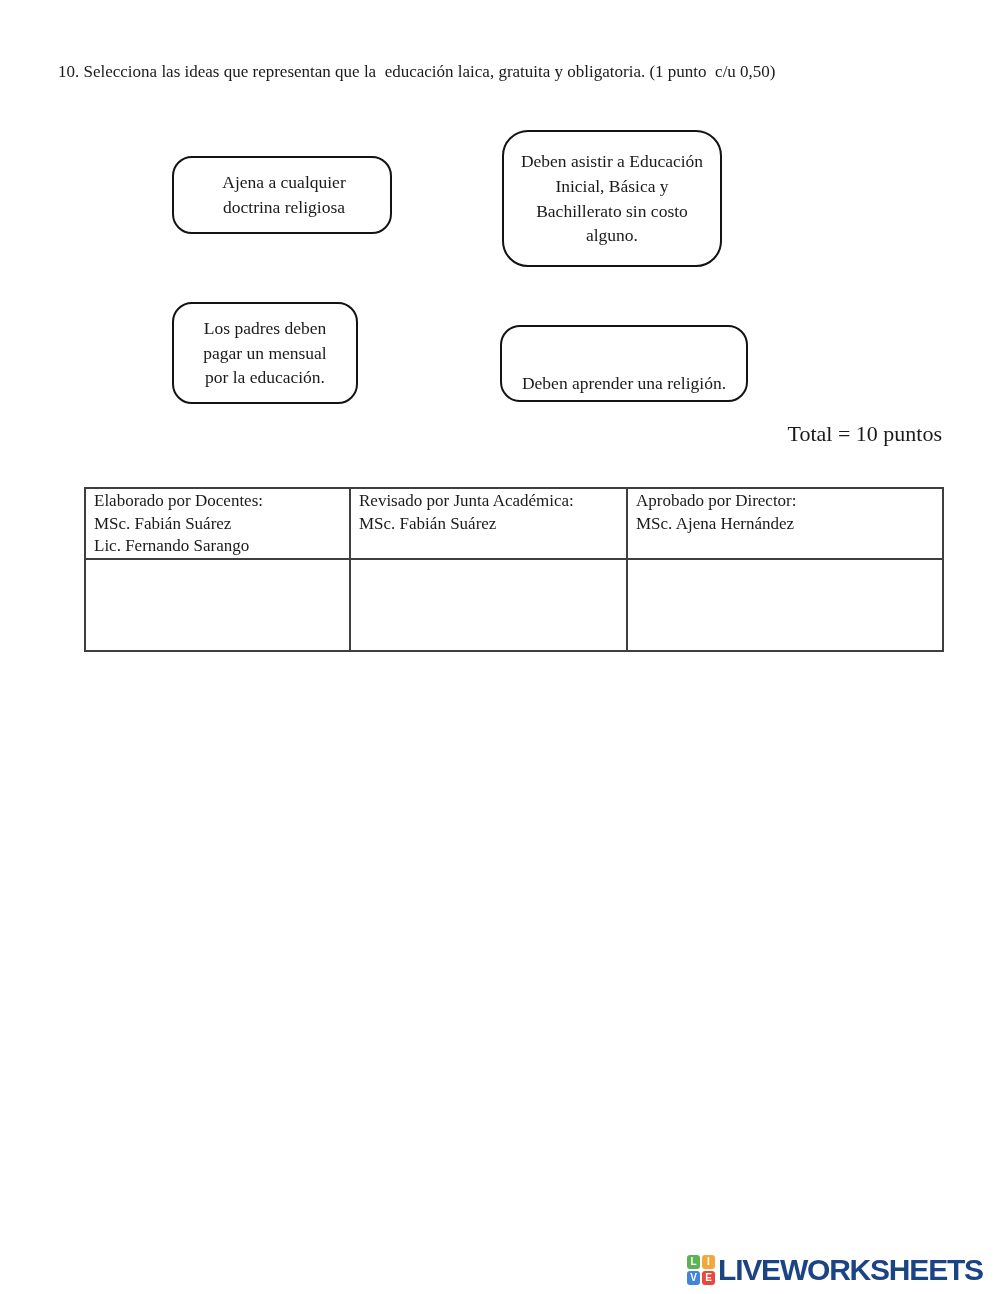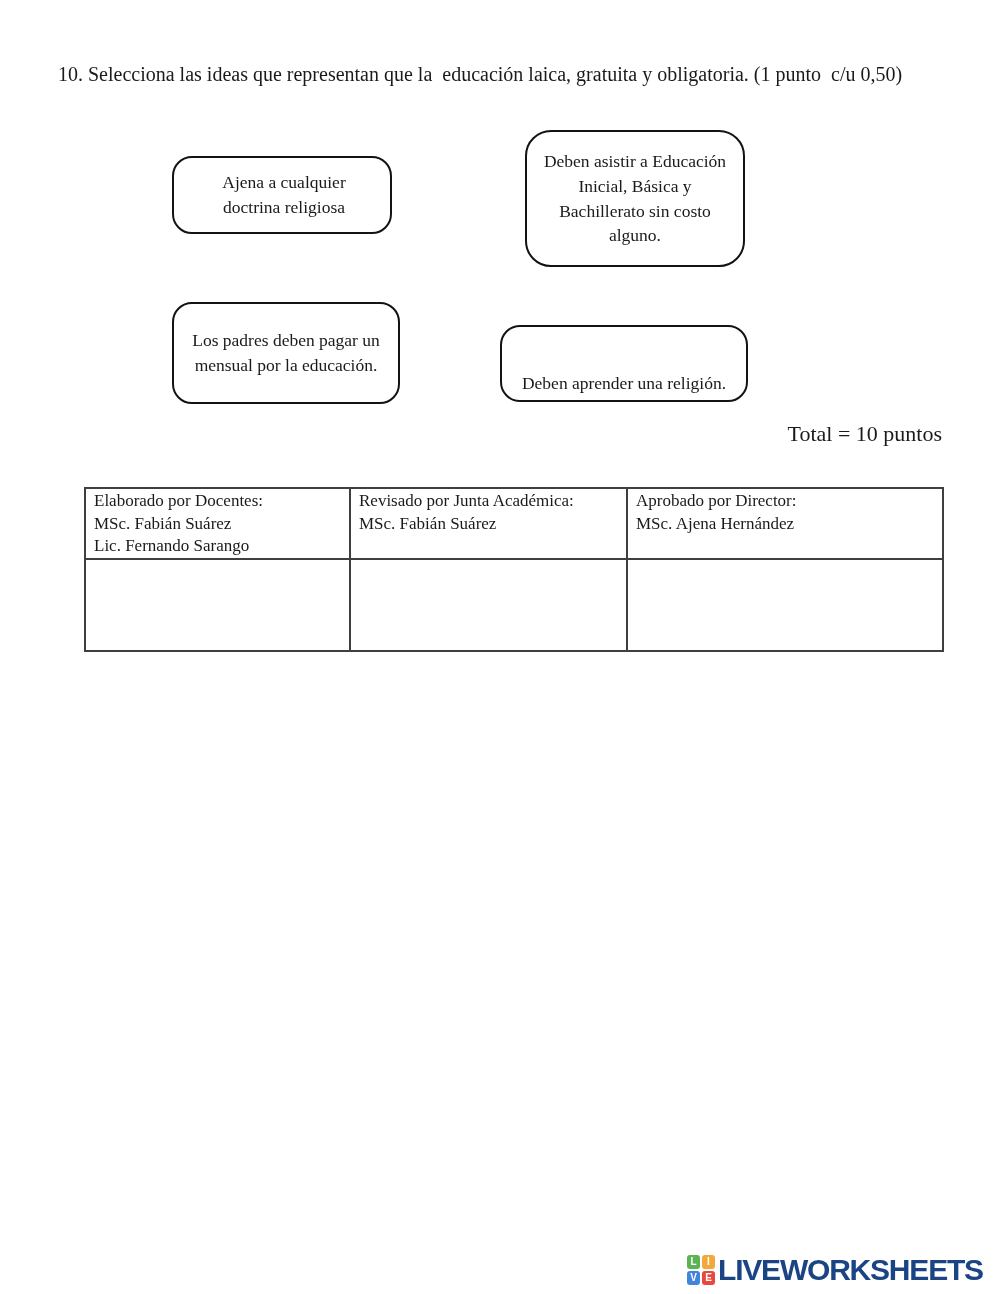--- a/index.html
+++ b/index.html
@@ -3,32 +3,32 @@
 <meta charset="utf-8">
 <style>
   html, body { margin:0; padding:0; background:#ffffff; }
   .page {
     position:relative; width:1000px; height:1294px; background:#ffffff;
     font-family:"Liberation Serif","DejaVu Serif",serif; color:#1a1a1a;
     overflow:hidden;
   }
   .question {
     position:absolute; left:58px; top:61px; width:910px;
-    font-size:20px; line-height:1.3; white-space:pre-wrap;
+    font-size:17px; line-height:1.3; white-space:pre-wrap;
   }
   .option-box {
     position:absolute; border:2px solid #131313; border-radius:20px;
     display:flex; align-items:center; justify-content:center;
     text-align:center; font-size:17.5px; line-height:1.42;
     padding:4px 16px; box-sizing:border-box; background:#ffffff;
     cursor:pointer;
   }
   .opt1 { left:172px; top:156px; width:220px; height:78px;padding-left:20px; }
-  .opt2 { left:502px; top:130px; width:220px; height:137px; border-radius:26px;margin-left:23px; }
-  .opt3 { left:172px; top:302px; width:228px; height:102px;justify-content:flex-end; }
+  .opt2 { left:502px; top:130px; width:220px; height:137px; border-radius:26px; }
+  .opt3 { left:172px; top:302px; width:186px; height:102px;justify-content:flex-end; }
   .opt4 { left:500px; top:325px; width:248px; height:77px;align-items:flex-end; }
   .total {
     position:absolute; right:58px; top:421px; font-size:22px;
   }
   table.sig-table {
     position:absolute; left:60px; top:487px;
     border-collapse:collapse; table-layout:fixed;margin-left:24px;
   }
   table.sig-table td {
     border:2px solid #3f3f3f; vertical-align:top;

